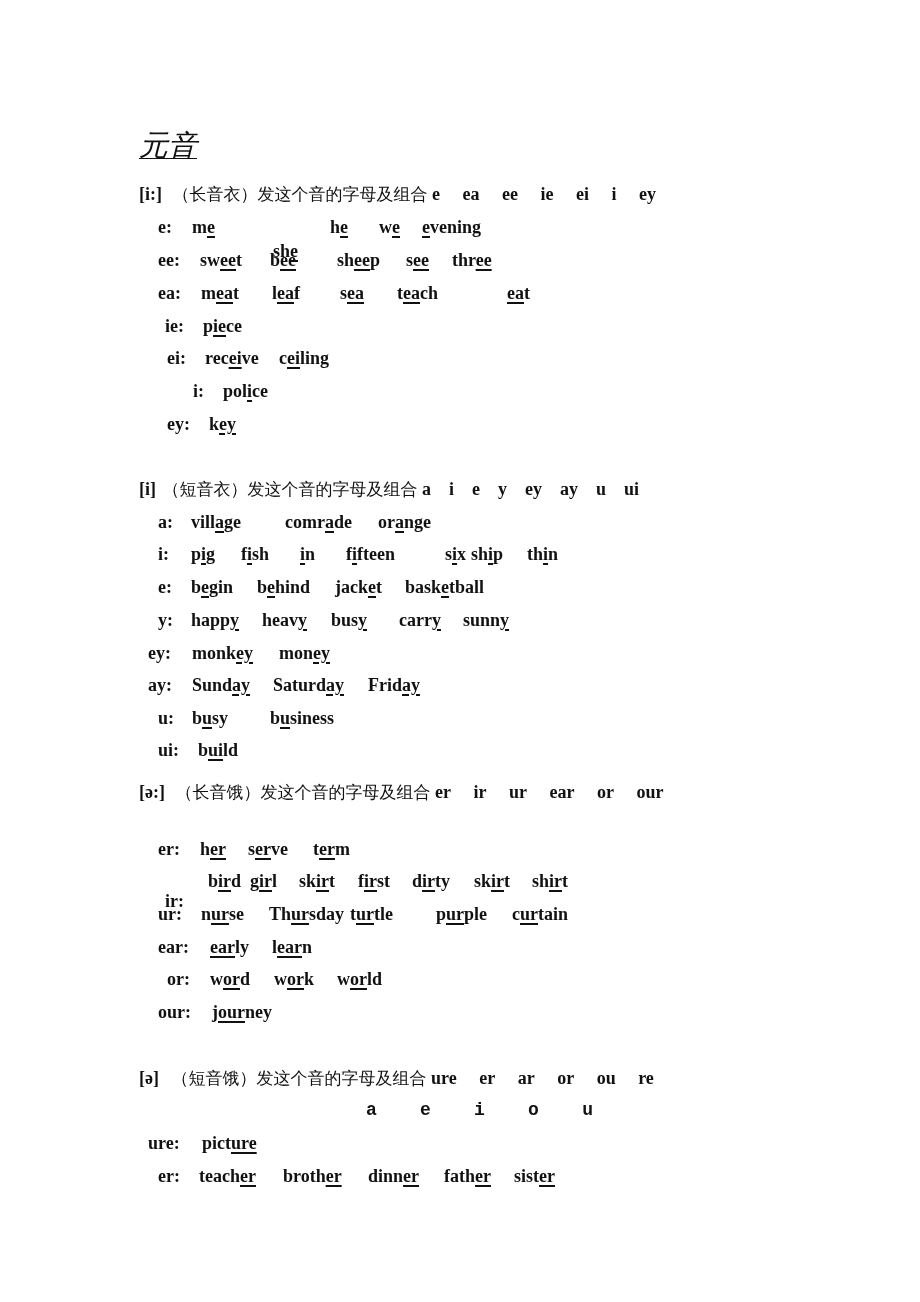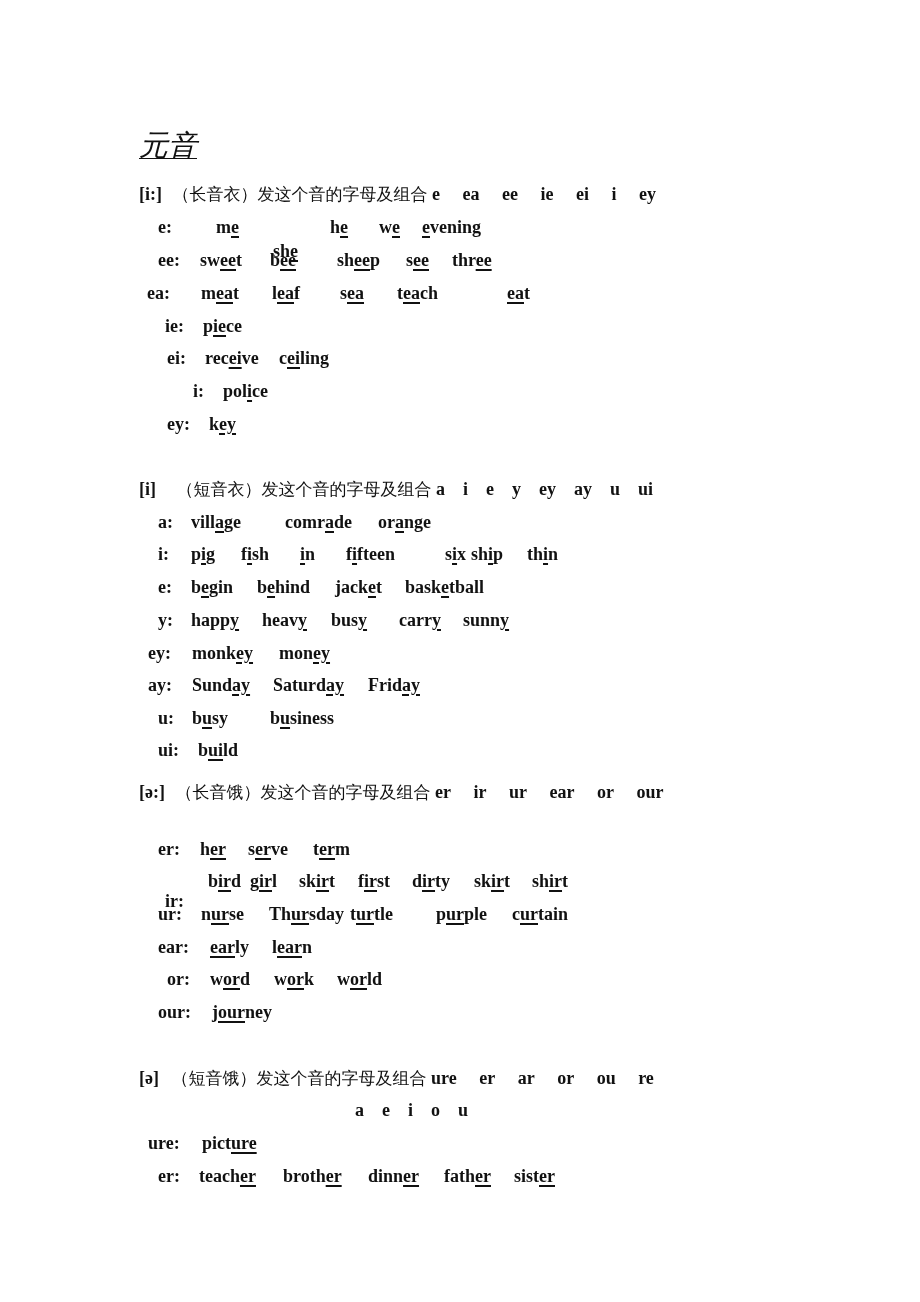--- a/index.html
+++ b/index.html
@@ -28,36 +28,36 @@
     <span>ie</span>&nbsp;&nbsp;&nbsp;&nbsp;
     <span>ei</span>&nbsp;&nbsp;&nbsp;&nbsp;
     <span>i</span>&nbsp;&nbsp;&nbsp;&nbsp;
     <span>ey</span>
   </span>
 </div>
 
 <div id="rows">
     <div class="line" style="left: 0px; top: 216px;">
       <span class="w" style="left: 158px;">e:</span>
-      <span class="w" style="left: 216px;">m<span class="u">e</span></span>
+      <span class="w" style="left: 192px;">m<span class="u">e</span></span>
       <span class="w" style="left: 273px; margin-top: 24px;">sh<span class="u">e</span></span>
       <span class="w" style="left: 330px;">h<span class="u">e</span></span>
       <span class="w" style="left: 379px;">w<span class="u">e</span></span>
       <span class="w" style="left: 422px;"><span class="u">e</span>vening</span>
     </div>
     <div class="line" style="left: 0px; top: 249px;">
       <span class="w" style="left: 158px;">ee:</span>
       <span class="w" style="left: 200px;">sw<span class="u">ee</span>t</span>
       <span class="w" style="left: 270px;">b<span class="u">ee</span></span>
       <span class="w" style="left: 337px;">sh<span class="u">ee</span>p</span>
       <span class="w" style="left: 406px;">s<span class="u">ee</span></span>
       <span class="w" style="left: 452px;">thr<span class="u">ee</span></span>
     </div>
     <div class="line" style="left: 0px; top: 282px;">
-      <span class="w" style="left: 147px;">ea:</span>
+      <span class="w" style="left: 158px;">ea:</span>
       <span class="w" style="left: 201px;">m<span class="u">ea</span>t</span>
       <span class="w" style="left: 272px;">l<span class="u">ea</span>f</span>
       <span class="w" style="left: 340px;">s<span class="u">ea</span></span>
       <span class="w" style="left: 397px;">t<span class="u">ea</span>ch</span>
       <span class="w" style="left: 461px; margin-left: 46px;"><span class="u">ea</span>t</span>
     </div>
     <div class="line" style="left: 0px; top: 315px;">
       <span class="w" style="left: 165px;">ie:</span>
       <span class="w" style="left: 203px;">p<span class="u">ie</span>ce</span>
     </div>
@@ -171,31 +171,31 @@
     <div class="line" style="left: 0px; top: 1165px;">
       <span class="w" style="left: 158px;">er:</span>
       <span class="w" style="left: 199px;">teach<span class="u">er</span></span>
       <span class="w" style="left: 283px;">broth<span class="u">er</span></span>
       <span class="w" style="left: 368px;">dinn<span class="u">er</span></span>
       <span class="w" style="left: 444px;">fath<span class="u">er</span></span>
       <span class="w" style="left: 514px;">sist<span class="u">er</span></span>
     </div>
   </div>
 
-<div class="line" style="left:355px; top:1099px;">
+<div class="line" style="left:366px; top:1099px;font-family:Liberation Mono, monospace;">
   <span>a</span>&nbsp;&nbsp;&nbsp;
   <span>e</span>&nbsp;&nbsp;&nbsp;
   <span>i</span>&nbsp;&nbsp;&nbsp;
   <span>o</span>&nbsp;&nbsp;&nbsp;
   <span>u</span>
 </div>
 
 <div class="line hdr" style="left:139px; top:478px;">
   <span>[i]</span>
-  <span class="cn" style="margin-left:16px;">（短音衣）发这个音的字母及组合</span>
+  <span class="cn" style="margin-left:2px;">（短音衣）发这个音的字母及组合</span>
   <span>
     <span>a</span>&nbsp;&nbsp;&nbsp;
     <span>i</span>&nbsp;&nbsp;&nbsp;
     <span>e</span>&nbsp;&nbsp;&nbsp;
     <span>y</span>&nbsp;&nbsp;&nbsp;
     <span>ey</span>&nbsp;&nbsp;&nbsp;
     <span>ay</span>&nbsp;&nbsp;&nbsp;
     <span>u</span>&nbsp;&nbsp;&nbsp;
     <span>ui</span>
   </span>

